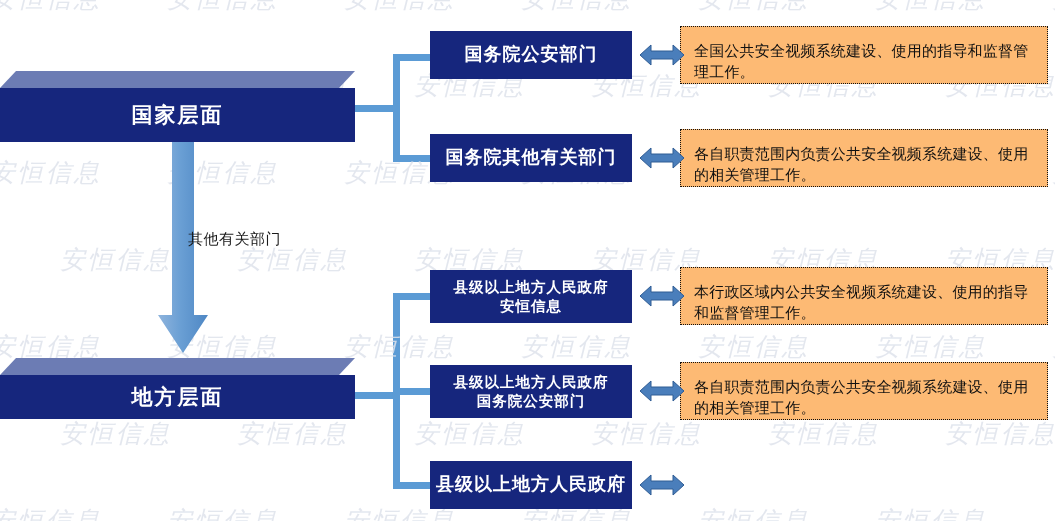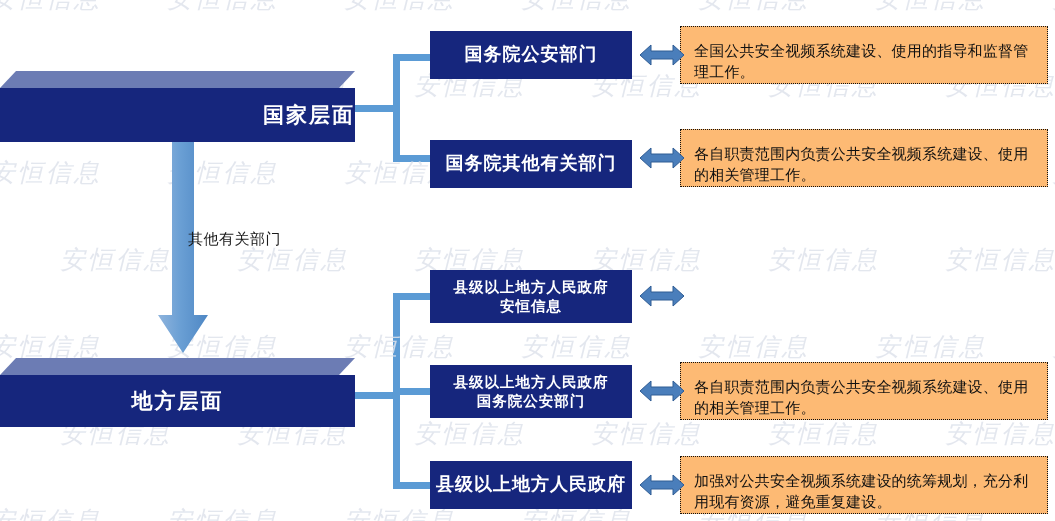--- a/index.html
+++ b/index.html
@@ -157,86 +157,86 @@
     </defs>
     <polygon points="19,0 41,0 41,175 55,175 30,213 5,175 19,175" fill="url(#downArrowGrad)"></polygon>
   </svg>
 
   <div class="flabel" style="left:188px; top:230px;">其他有关部门</div>
 
   <div class="levelbox" style="left:0px; top:71px; width:355px; height:71px;">
     <svg class="top-inner" viewBox="0 0 355 17" preserveAspectRatio="none" style="height:17px;">
       <polygon points="0,17 16,0 355,0 339,17" fill="#6c7cb4"></polygon>
     </svg>
-    <div class="face" style="height:54px;justify-content:flex-end;">
+    <div class="face" style="height:54px;">
       <span>国家层面</span>
     </div>
   </div>
 
   <div class="levelbox" style="left:0px; top:358px; width:355px; height:71px;">
     <svg class="top-inner" viewBox="0 0 355 17" preserveAspectRatio="none" style="height:17px;">
       <polygon points="0,17 16,0 355,0 339,17" fill="#6c7cb4"></polygon>
     </svg>
-    <div class="face" style="height:52px;">
+    <div class="face" style="height:44px;">
       <span>地方层面</span>
     </div>
   </div>
 
   <div class="orgbox big" style="left:430px; top:31px; width:202px; height:48px;">
     <span>国务院公安部门</span>
   </div>
   <svg class="dblarrow" width="48" height="30" viewBox="0 0 48 30" style="left:638px; top:40px;">
     <polygon points="2,15 13,5 13,11 35,11 35,5 46,15 35,25 35,19 13,19 13,25" fill="#4a7ebb" stroke="#2f5c94" stroke-width="1"></polygon>
   </svg>
   <div class="descbox" style="left:680px; top:26px; width:368px; height:58px;">
     <span>全国公共安全视频系统建设、使用的指导和监督管理工作。</span>
   </div>
 
-  <div class="orgbox big" style="left:430px; top:140px; width:202px; height:48px;">
+  <div class="orgbox big" style="left:430px; top:134px; width:202px; height:48px;">
     <span>国务院其他有关部门</span>
   </div>
   <svg class="dblarrow" width="48" height="30" viewBox="0 0 48 30" style="left:638px; top:143px;">
     <polygon points="2,15 13,5 13,11 35,11 35,5 46,15 35,25 35,19 13,19 13,25" fill="#4a7ebb" stroke="#2f5c94" stroke-width="1"></polygon>
   </svg>
   <div class="descbox" style="left:680px; top:129px; width:368px; height:58px;">
     <span>各自职责范围内负责公共安全视频系统建设、使用的相关管理工作。</span>
   </div>
 
   <div class="orgbox small" style="left:430px; top:270px; width:202px; height:53px;">
     <span>
       <span>县级以上地方人民政府</span><br>
       <span>安恒信息</span>
     </span>
   </div>
   <svg class="dblarrow" width="48" height="30" viewBox="0 0 48 30" style="left:638px; top:281px;">
     <polygon points="2,15 13,5 13,11 35,11 35,5 46,15 35,25 35,19 13,19 13,25" fill="#4a7ebb" stroke="#2f5c94" stroke-width="1"></polygon>
   </svg>
+  <div class="descbox" style="left:680px; top:267px; width:368px; height:58px;">
+    <span>本行政区域内公共安全视频系统建设、使用的指导和监督管理工作。</span>
+  </div>
 
   <div class="orgbox small" style="left:430px; top:365px; width:202px; height:53px;">
     <span>
       <span>县级以上地方人民政府</span><br>
       <span>国务院公安部门</span>
     </span>
   </div>
   <svg class="dblarrow" width="48" height="30" viewBox="0 0 48 30" style="left:638px; top:376px;">
     <polygon points="2,15 13,5 13,11 35,11 35,5 46,15 35,25 35,19 13,19 13,25" fill="#4a7ebb" stroke="#2f5c94" stroke-width="1"></polygon>
   </svg>
   <div class="descbox" style="left:680px; top:362px; width:368px; height:58px;">
     <span>各自职责范围内负责公共安全视频系统建设、使用的相关管理工作。</span>
   </div>
 
   <div class="orgbox big" style="left:430px; top:461px; width:202px; height:48px;">
     <span>县级以上地方人民政府</span>
   </div>
   <svg class="dblarrow" width="48" height="30" viewBox="0 0 48 30" style="left:638px; top:470px;">
     <polygon points="2,15 13,5 13,11 35,11 35,5 46,15 35,25 35,19 13,19 13,25" fill="#4a7ebb" stroke="#2f5c94" stroke-width="1"></polygon>
   </svg>
-  <div class="descbox" style="left:680px; top:456px; width:368px; height:58px;">
-    <span>加强对公共安全视频系统建设的统筹规划，充分利用现有资源，避免重复建设。</span>
-  </div>
 
   <div id="watermarks">
       <div class="wm" style="left: -10px; top: -18px;">安恒信息</div>
       <div class="wm" style="left: 167px; top: -18px;">安恒信息</div>
       <div class="wm" style="left: 344px; top: -18px;">安恒信息</div>
       <div class="wm" style="left: 521px; top: -18px;">安恒信息</div>
       <div class="wm" style="left: 698px; top: -18px;">安恒信息</div>
       <div class="wm" style="left: 875px; top: -18px;">安恒信息</div>
       <div class="wm" style="left: 1052px; top: -18px;">安恒信息</div>
       <div class="wm" style="left: 60px; top: 69px;">安恒信息</div>

